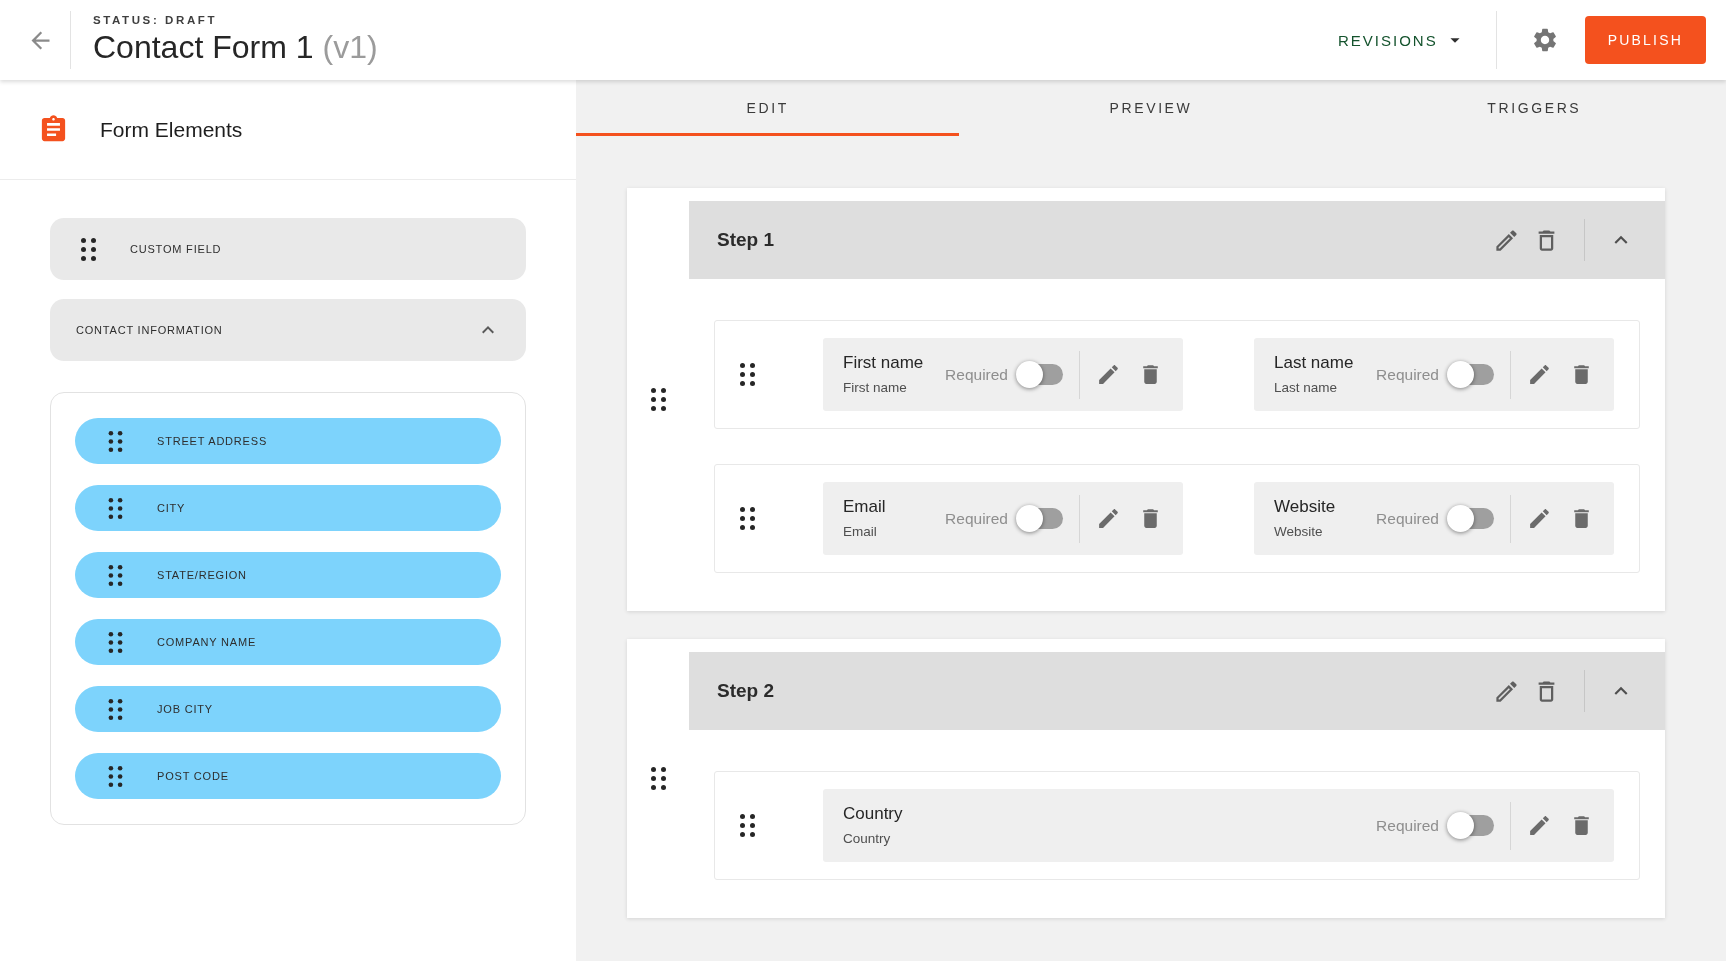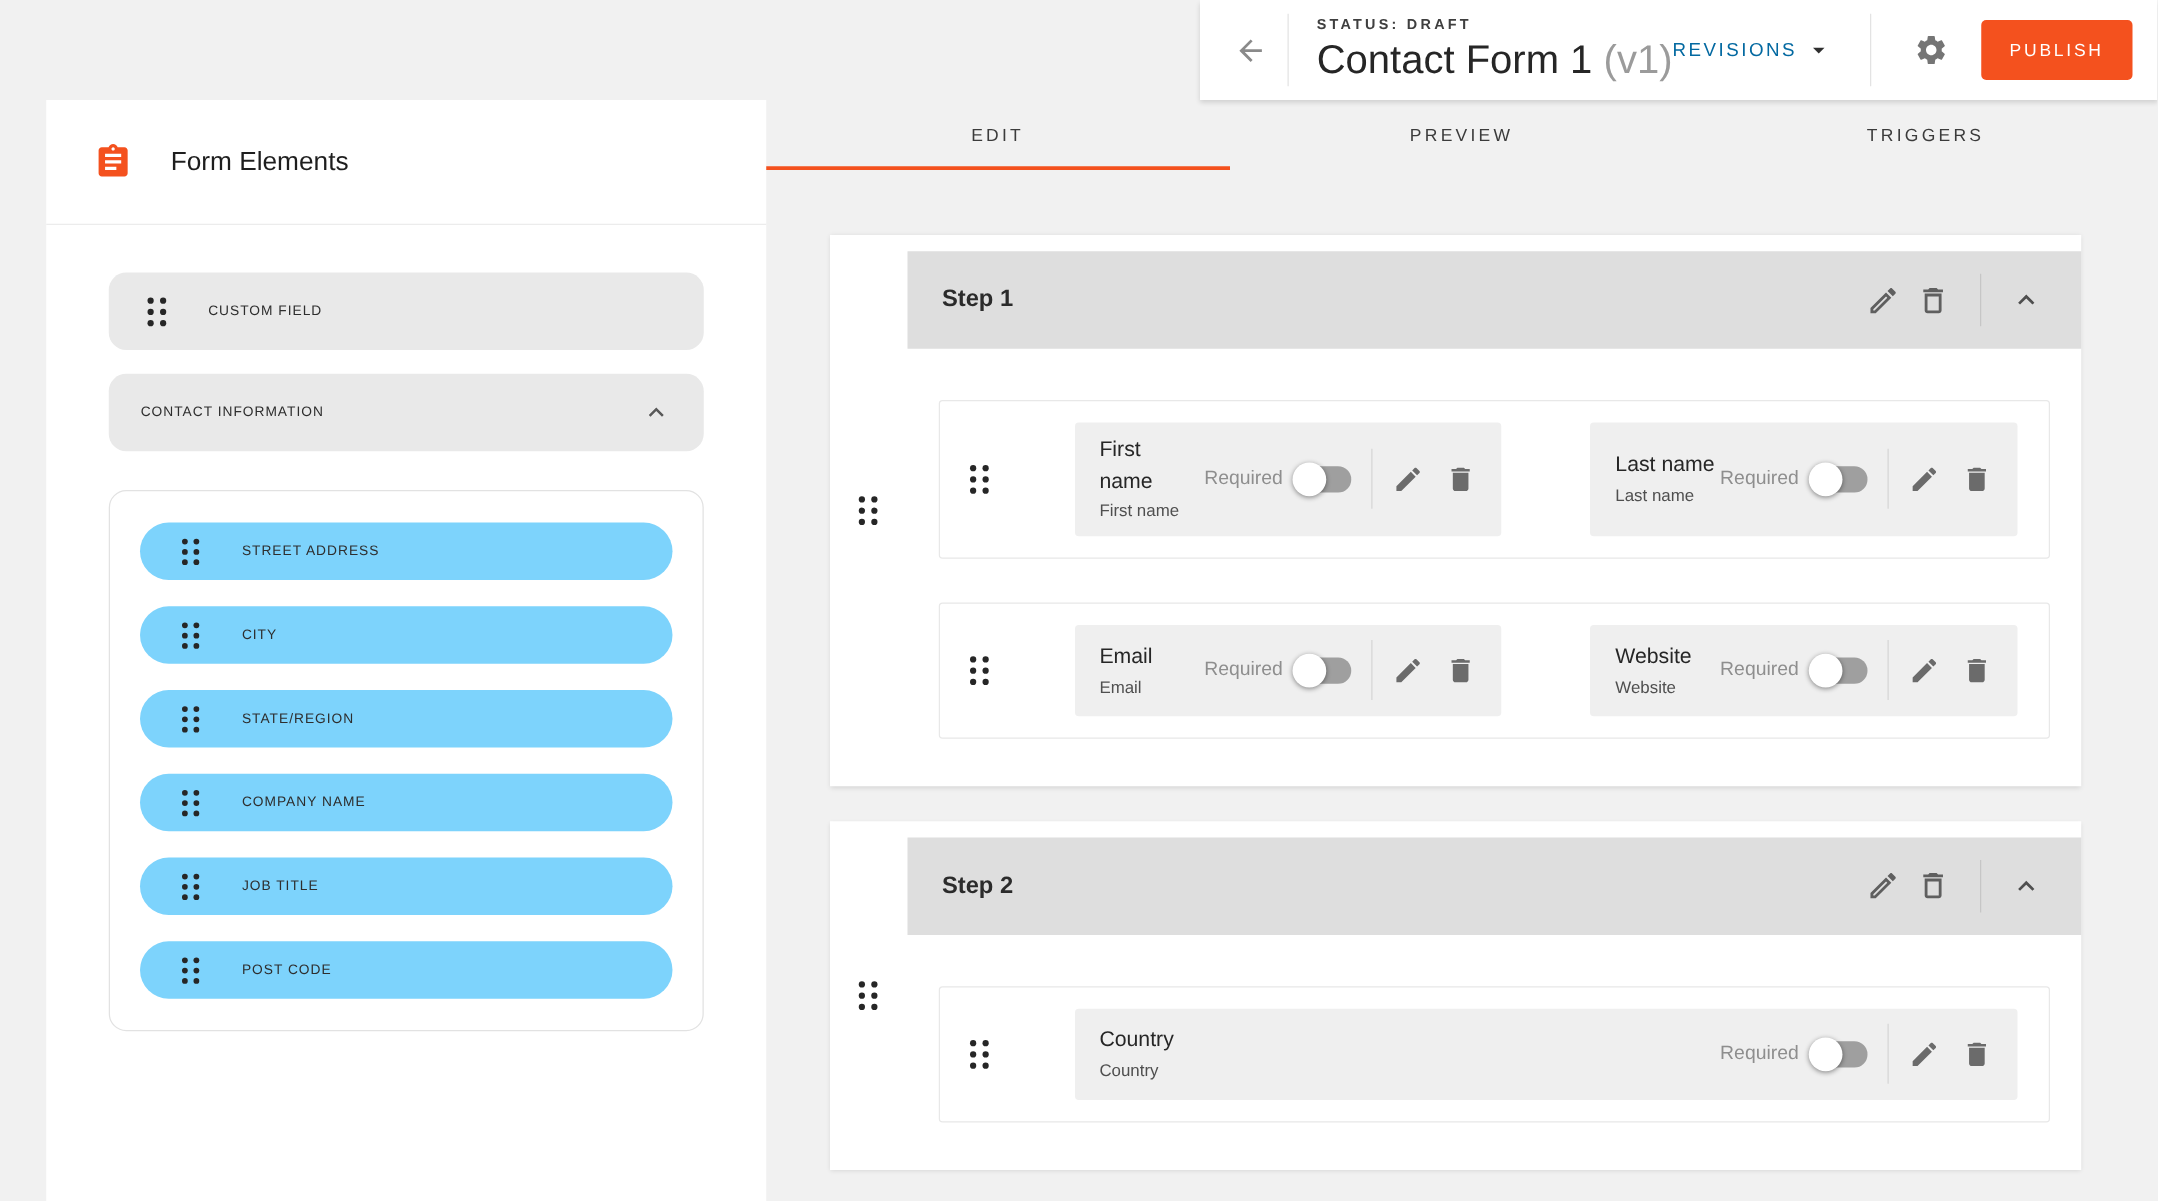--- a/index.html
+++ b/index.html
@@ -1,32 +1,32 @@
 <!DOCTYPE html>
 <html><head>
 <meta charset="utf-8">
 <style>
   * { margin:0; padding:0; box-sizing:border-box; }
   html,body { width:1726px; height:961px; overflow:hidden; }
   body { font-family:"Liberation Sans","DejaVu Sans",sans-serif; background:#f1f1f1; color:#2b2b2b; }
-  .app { width:1726px; height:961px; display:flex; flex-direction:column;align-items:flex-end; }
+  .app { width:1726px; height:961px; display:flex; flex-direction:column; }
 
   
   .topbar { height:80px; background:#fff; display:flex; align-items:center; flex:0 0 auto;
             box-shadow:0 2px 4px rgba(0,0,0,.14); position:relative; z-index:5; padding:0 20px 0 14px; }
   .icon-btn { background:none; border:none; cursor:pointer; display:flex; align-items:center; justify-content:center; }
   .back-btn { width:52px; height:52px; }
   .topbar-vdiv { width:1px; height:58px; background:#e3e3e3; margin:0 4px; }
   .title-block { margin-left:18px; display:flex; flex-direction:column; justify-content:center; }
   .status-line { font-size:11.5px; font-weight:700; letter-spacing:2.6px; color:#3f3f3f; margin-bottom:3px; }
   .form-title-row { font-size:32px; color:#262626; display:flex; gap:9px; align-items:baseline; }
   .form-version { color:#9b9b9b; }
   .topbar-spacer { flex:1; }
   .revisions-btn { display:flex; align-items:center; gap:6px; font-size:15px; letter-spacing:2px;
-                   color:#0369a1; font-weight:400; margin-right:26px; }
+                   color:#14532d; font-weight:400; margin-right:26px; }
   .topbar-vdiv.tall { height:58px; margin-right:26px; }
   .gear-btn { width:44px; height:44px; margin-right:18px; }
   .publish-btn { border:none; cursor:pointer; color:#fff; font-size:14px; letter-spacing:2.2px;
                  padding:16px 23px; border-radius:4px; font-family:inherit; }
 
   
   .body { flex:1; display:flex; min-height:0; }
 
   
   .sidebar { width:576px; flex:0 0 auto; background:#fff; display:flex; flex-direction:column; }
@@ -211,21 +211,21 @@
   </div>
             <div class="item-pill">
     <span class="dots">
                 <i></i>
                 <i></i>
                 <i></i>
                 <i></i>
                 <i></i>
                 <i></i>
               </span>
-    <span class="pill-label">JOB TITLE</span>
+    <span class="pill-label">JOB CITY</span>
   </div>
             <div class="item-pill">
     <span class="dots">
                 <i></i>
                 <i></i>
                 <i></i>
                 <i></i>
                 <i></i>
                 <i></i>
               </span>

